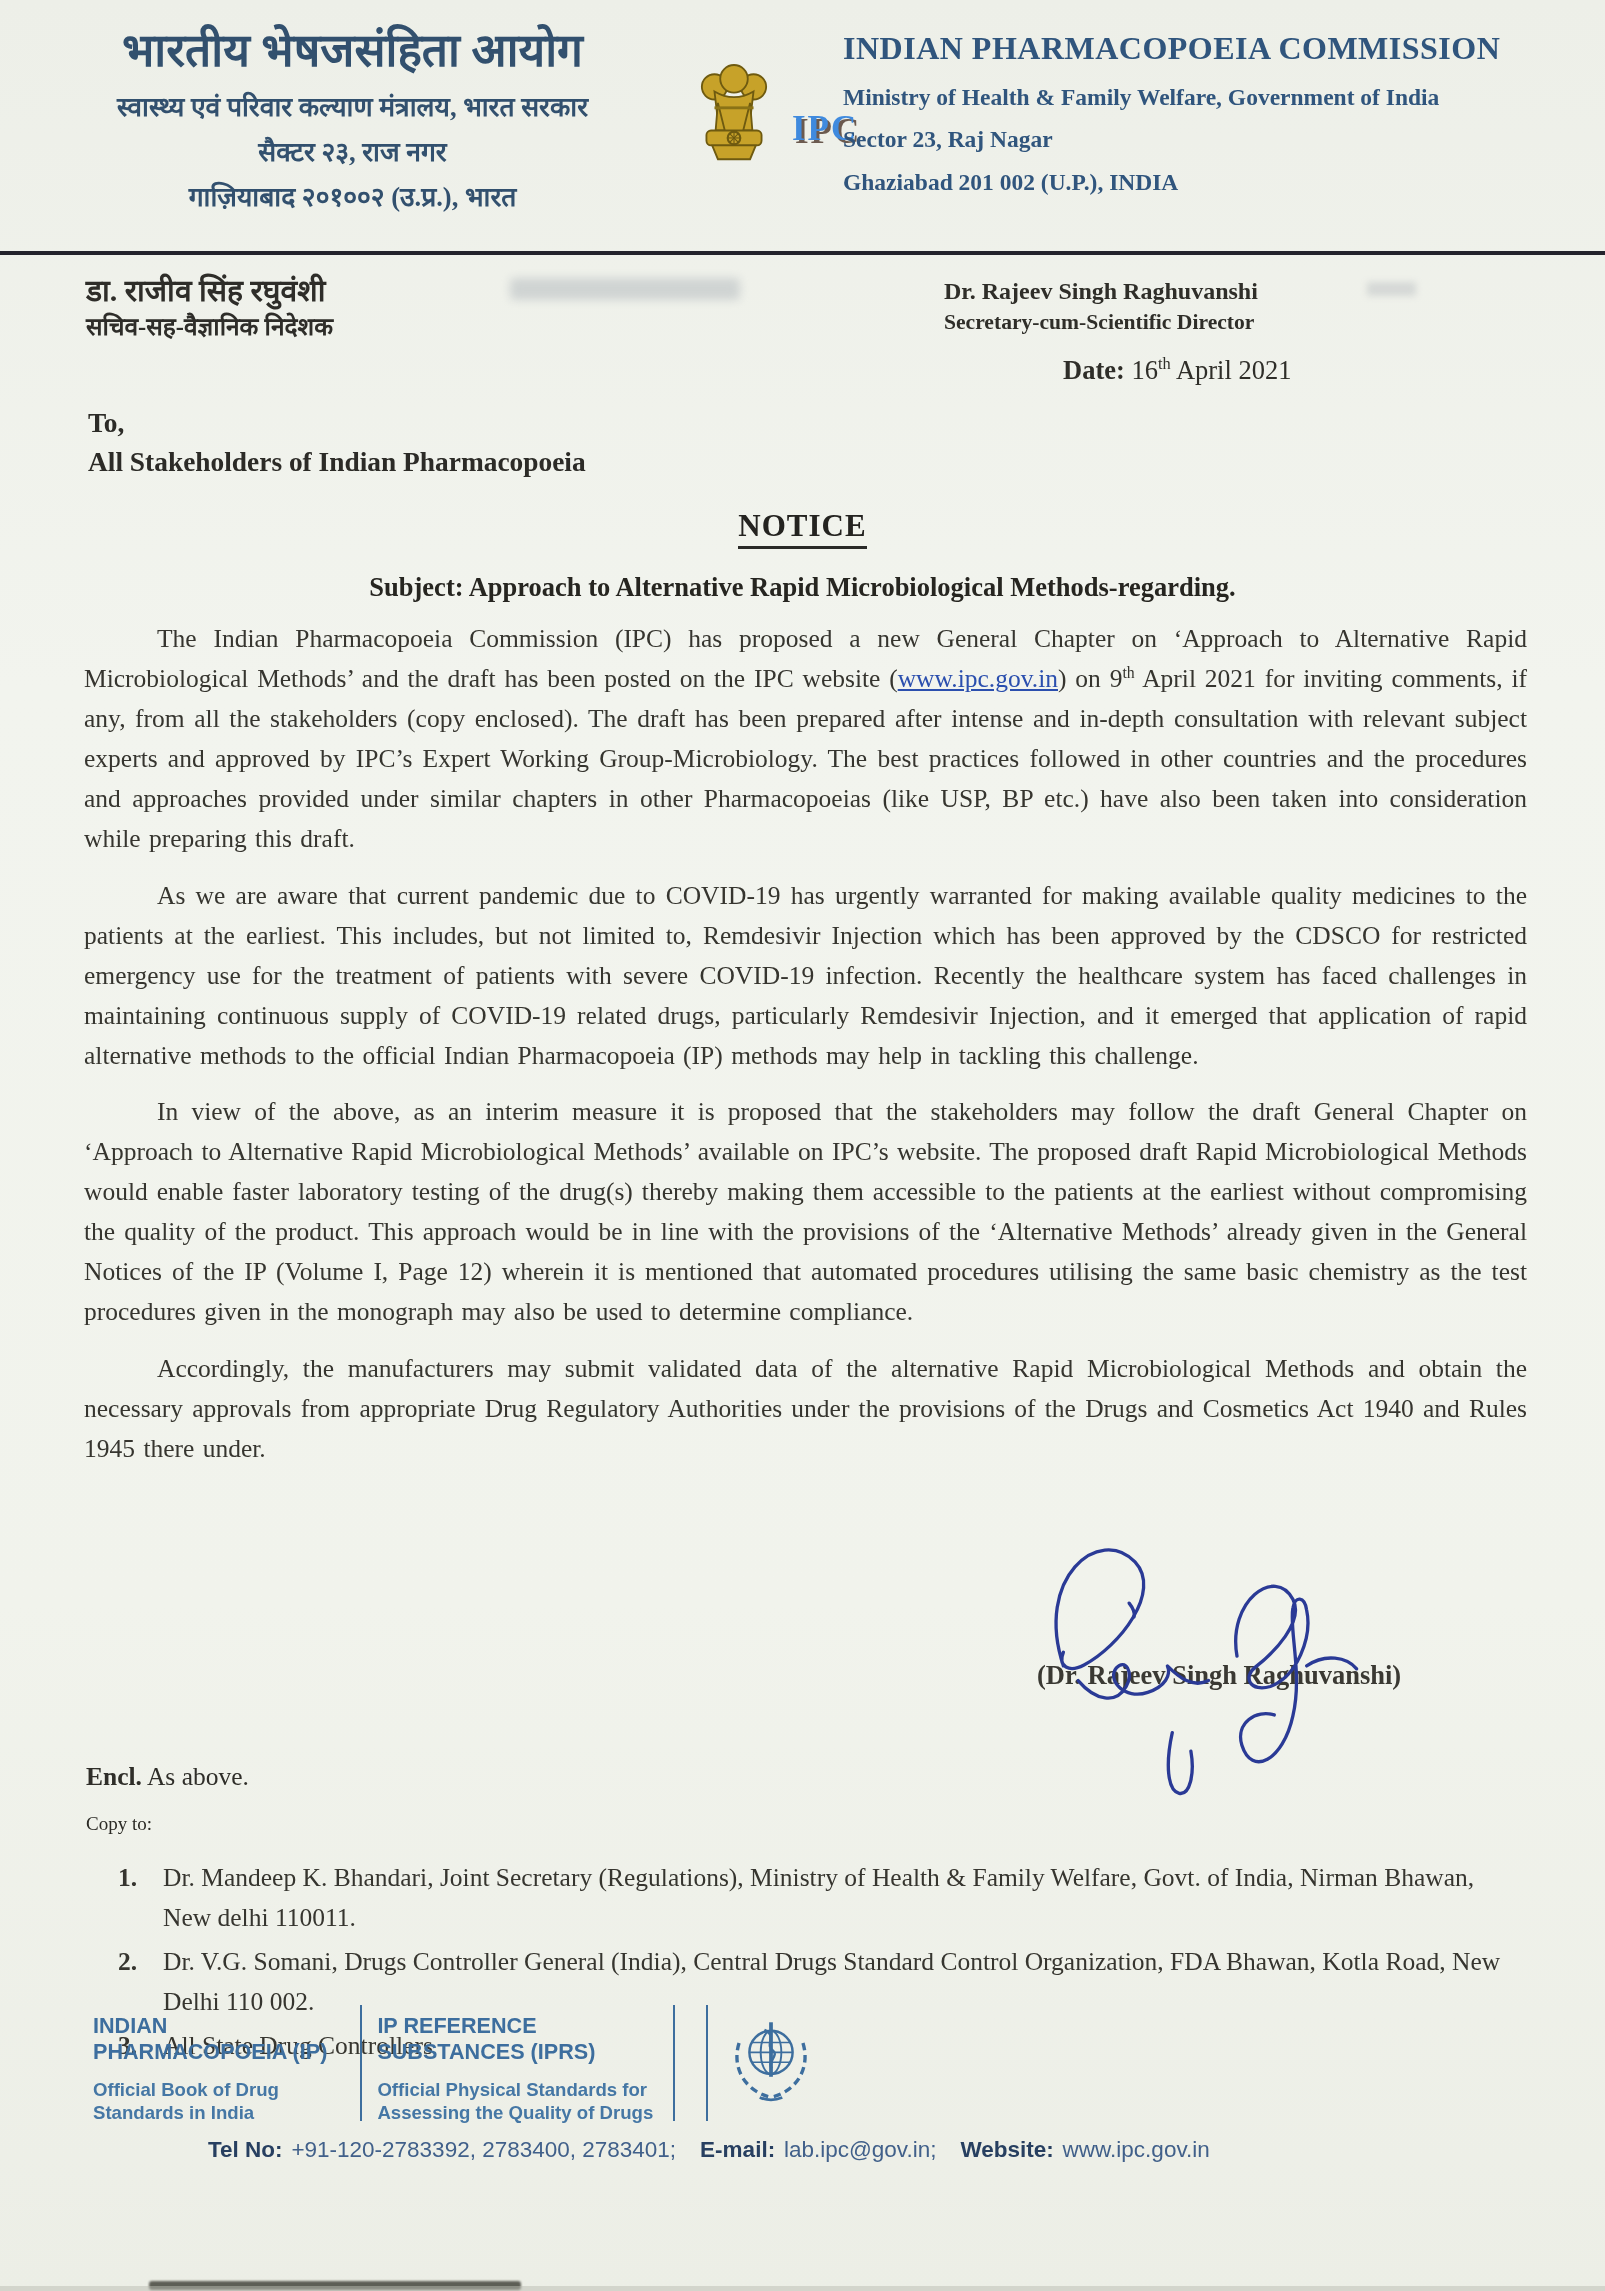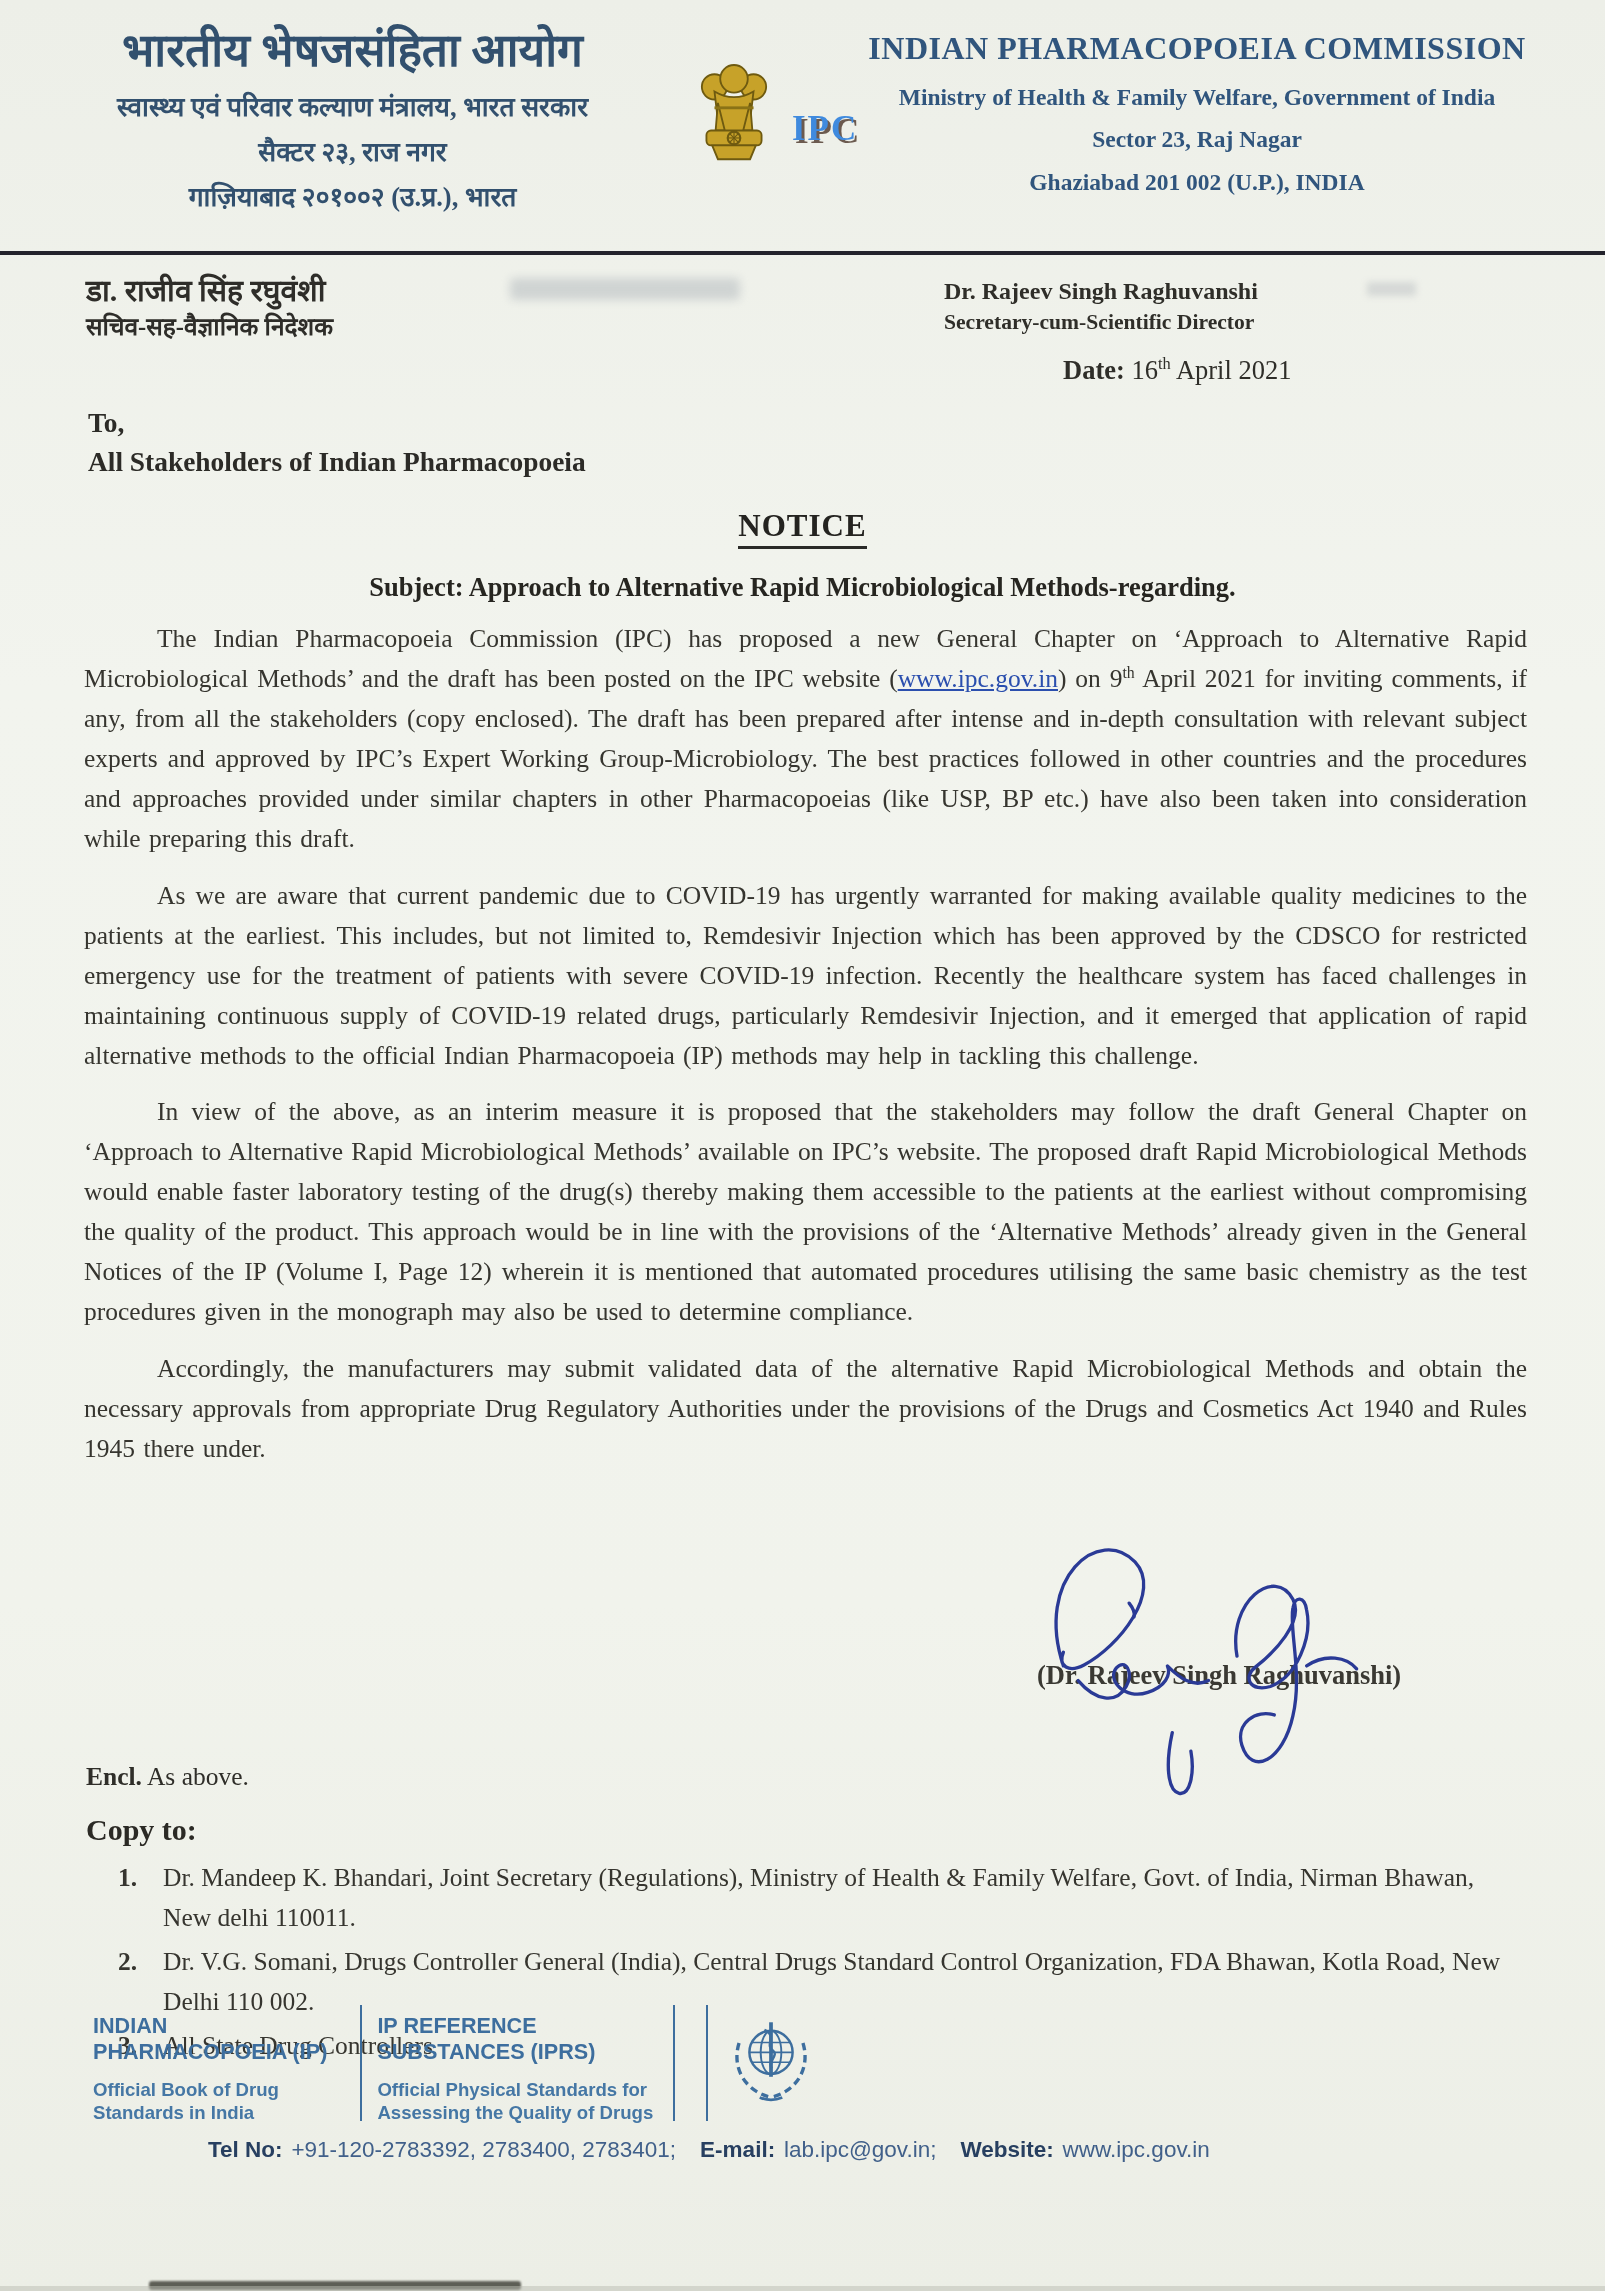--- a/index.html
+++ b/index.html
@@ -9,21 +9,21 @@
     font-family:"Liberation Serif", serif;color:#33322d;
   }
   
   .lh{position:absolute;top:0;left:0;right:0;height:251px;display:flex;}
   .lh-left{width:647px;padding:21.6px 0 0 29px;text-align:center;color:#32506e;}
   .hi-org{font-size:46px;font-weight:bold;line-height:57px;}
   .hi-line{font-size:26.5px;font-weight:bold;margin-top:12.7px;line-height:32px;}
   .lh-center{width:167px;padding-top:13.7px;display:flex;flex-direction:row;align-items:center;}
   .ipc-word{font-size:35px;font-weight:bold;color:#3f8ade;letter-spacing:2px;
     text-shadow:2.9px 2.9px 0 rgba(74,52,40,.8);margin-top:-5.9px;font-family:"Liberation Serif",serif;}
-  .lh-right{flex:1;padding:29px 54px 0 0;text-align:center;color:#30557d;}
+  .lh-right{flex:1;padding:29px 54px 0 0;text-align:left;color:#30557d;}
   .en-org{font-size:32px;font-weight:bold;letter-spacing:0.5px;line-height:39px;}
   .en-line{font-size:23.5px;font-weight:bold;margin-top:14.7px;line-height:28px;}
   .rule1{position:absolute;top:251px;left:0;width:100%;height:3.9px;background:#23232c;}
   
   .sig-hi{position:absolute;left:86px;top:271px;color:#2e2d29;}
   .sig-hi .n{font-size:30px;font-weight:bold;line-height:39px;}
   .sig-hi .t{font-size:24.5px;font-weight:bold;line-height:33px;}
   .sig-en{position:absolute;left:944px;top:275px;color:#2f2e29;width:421px;}
   .sig-en .n{font-size:24px;font-weight:bold;line-height:33px;}
   .sig-en .t{font-size:21.6px;font-weight:bold;line-height:29px;}
@@ -40,21 +40,21 @@
   
   .body{position:absolute;left:84px;top:619px;width:1443px;}
   .para{font-size:25.5px;line-height:40px;text-align:justify;text-indent:73px;
     margin:0 0 16.7px 0;color:#36352f;word-spacing:2px;}
   .doclink{color:#2b4fae;text-decoration:underline;cursor:pointer;}
   
   .sig-name{position:absolute;left:1037px;top:1660px;font-size:26.5px;font-weight:bold;color:#3a3933;}
   .sig-ink{position:absolute;left:980px;top:1509px;pointer-events:none;}
   
   .encl{position:absolute;left:86px;top:1762px;font-size:25.5px;color:#2f2e29;}
-  .copy-label{position:absolute;left:86px;top:1813px;font-size:30px;font-weight:bold;color:#2b2a25;}
+  .copy-label{position:absolute;left:86px;top:1813px;font-size:19px;font-weight:normal;color:#2b2a25;}
   .copy-list{position:absolute;left:118px;top:1858px;width:1392px;}
   .copy-item{display:flex;font-size:25.5px;line-height:40px;color:#36352f;margin-bottom:3.9px;}
   .copy-item .num{width:45px;font-weight:bold;flex:none;}
   .copy-item .txt{flex:1;}
   
   .footer{position:absolute;left:93px;top:2005px;right:69px;display:flex;
     font-family:"Liberation Sans", sans-serif;color:#3d6e9e;}
   .fcol{padding-top:7.8px;}
   .fcol .ft{font-size:21.6px;font-weight:bold;line-height:26.5px;}
   .fcol .fd{font-size:18.6px;font-weight:bold;line-height:23.5px;margin-top:11.8px;color:#4577a5;}

